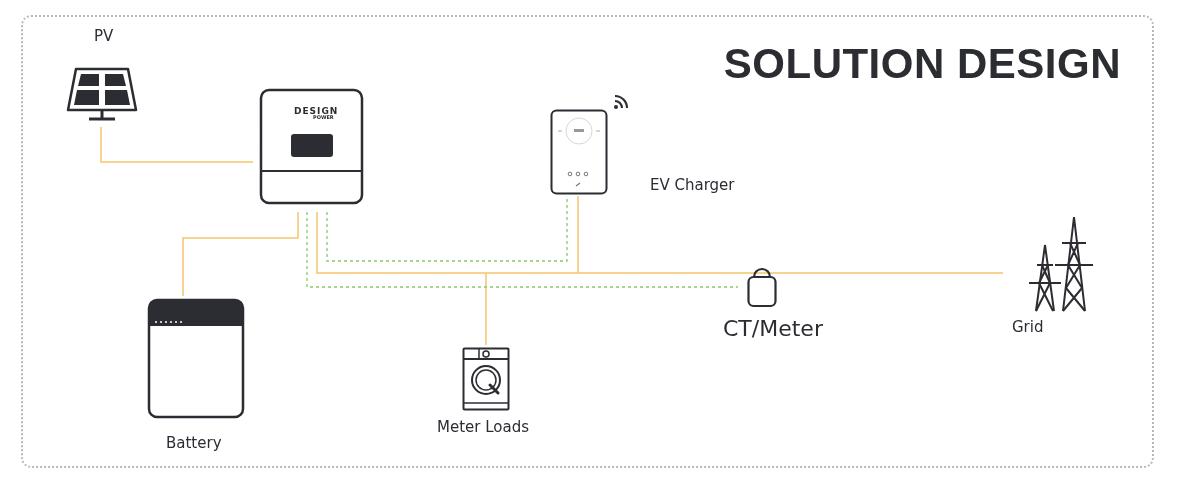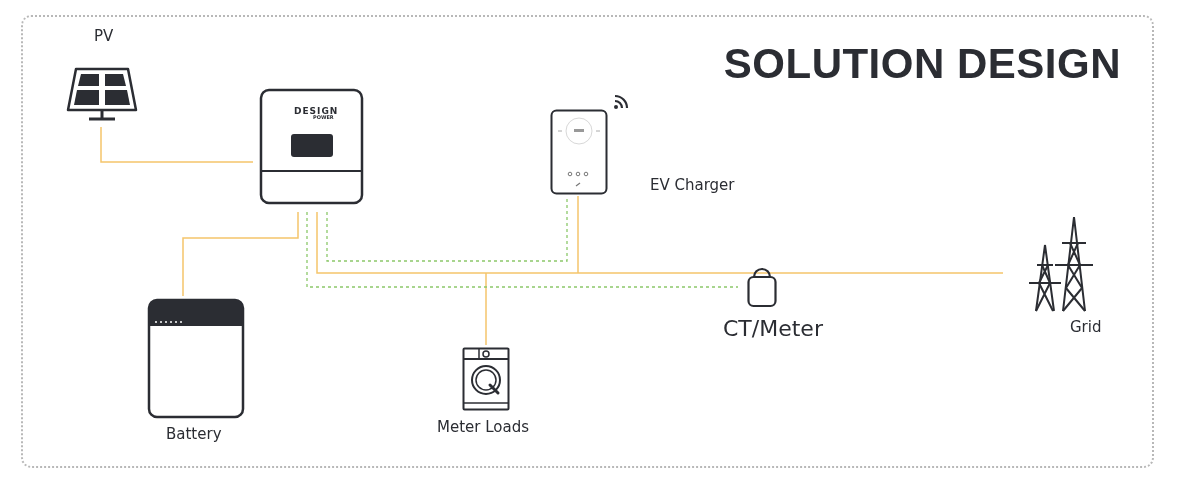--- a/index.html
+++ b/index.html
@@ -79,21 +79,21 @@
   <path d="M2,10 Q2,2 10,2 L88,2 Q96,2 96,10 L96,28 L2,28 Z" fill="#2b2d33"></path>
   <g fill="#fff">
     <circle cx="9" cy="24" r="1"></circle>
       <circle cx="14" cy="24" r="1"></circle>
       <circle cx="19" cy="24" r="1"></circle>
     <circle cx="24" cy="24" r="1"></circle>
       <circle cx="29" cy="24" r="1"></circle>
       <circle cx="34" cy="24" r="1"></circle>
   </g>
 </svg>
-<div class="label" style="left:166px;top:425px;">Battery</div>
+<div class="label" style="left:166px;top:434px;">Battery</div>
 
 <svg class="icon" style="left:462px;top:347px;" width="48" height="64" viewBox="0 0 48 64">
   <rect x="1.5" y="1.5" width="45" height="61" rx="1" fill="#fff" stroke="#2b2d33" stroke-width="2"></rect>
   <line x1="1.5" y1="12" x2="46.5" y2="12" stroke="#2b2d33" stroke-width="2"></line>
   <line x1="17" y1="1.5" x2="17" y2="12" stroke="#2b2d33" stroke-width="1.5"></line>
   <circle cx="24" cy="7" r="3" fill="none" stroke="#2b2d33" stroke-width="1.5"></circle>
   <circle cx="24" cy="33" r="14" fill="none" stroke="#2b2d33" stroke-width="2"></circle>
   <circle cx="24" cy="33" r="10" fill="none" stroke="#2b2d33" stroke-width="1.5"></circle>
   <line x1="28" y1="38" x2="36" y2="46" stroke="#2b2d33" stroke-width="3" stroke-linecap="round"></line>
   <line x1="1.5" y1="56" x2="46.5" y2="56" stroke="#2b2d33" stroke-width="1.5"></line>
@@ -113,13 +113,13 @@
     <line x1="37" y1="30" x2="61" y2="30"></line>
     <line x1="30" y1="52" x2="68" y2="52"></line>
     <path d="M45,30 L55,52 M53,30 L43,52 M43,52 L57,75 M55,52 L41,75 M41,75 L60,98 M57,75 L38,98"></path>
 
     <path d="M20,32 L11,98 M20,32 L29,98"></path>
     <line x1="12" y1="52" x2="28" y2="52"></line>
     <line x1="4" y1="70" x2="36" y2="70"></line>
     <path d="M17,52 L25,70 M23,52 L14,70 M14,70 L28,98 M25,70 L11,98"></path>
   </g>
 </svg>
-<div class="label" style="left:1070px;top:318px;">Grid</div>
+<div class="label" style="left:1012px;top:318px;">Grid</div>
 
 </body></html>

